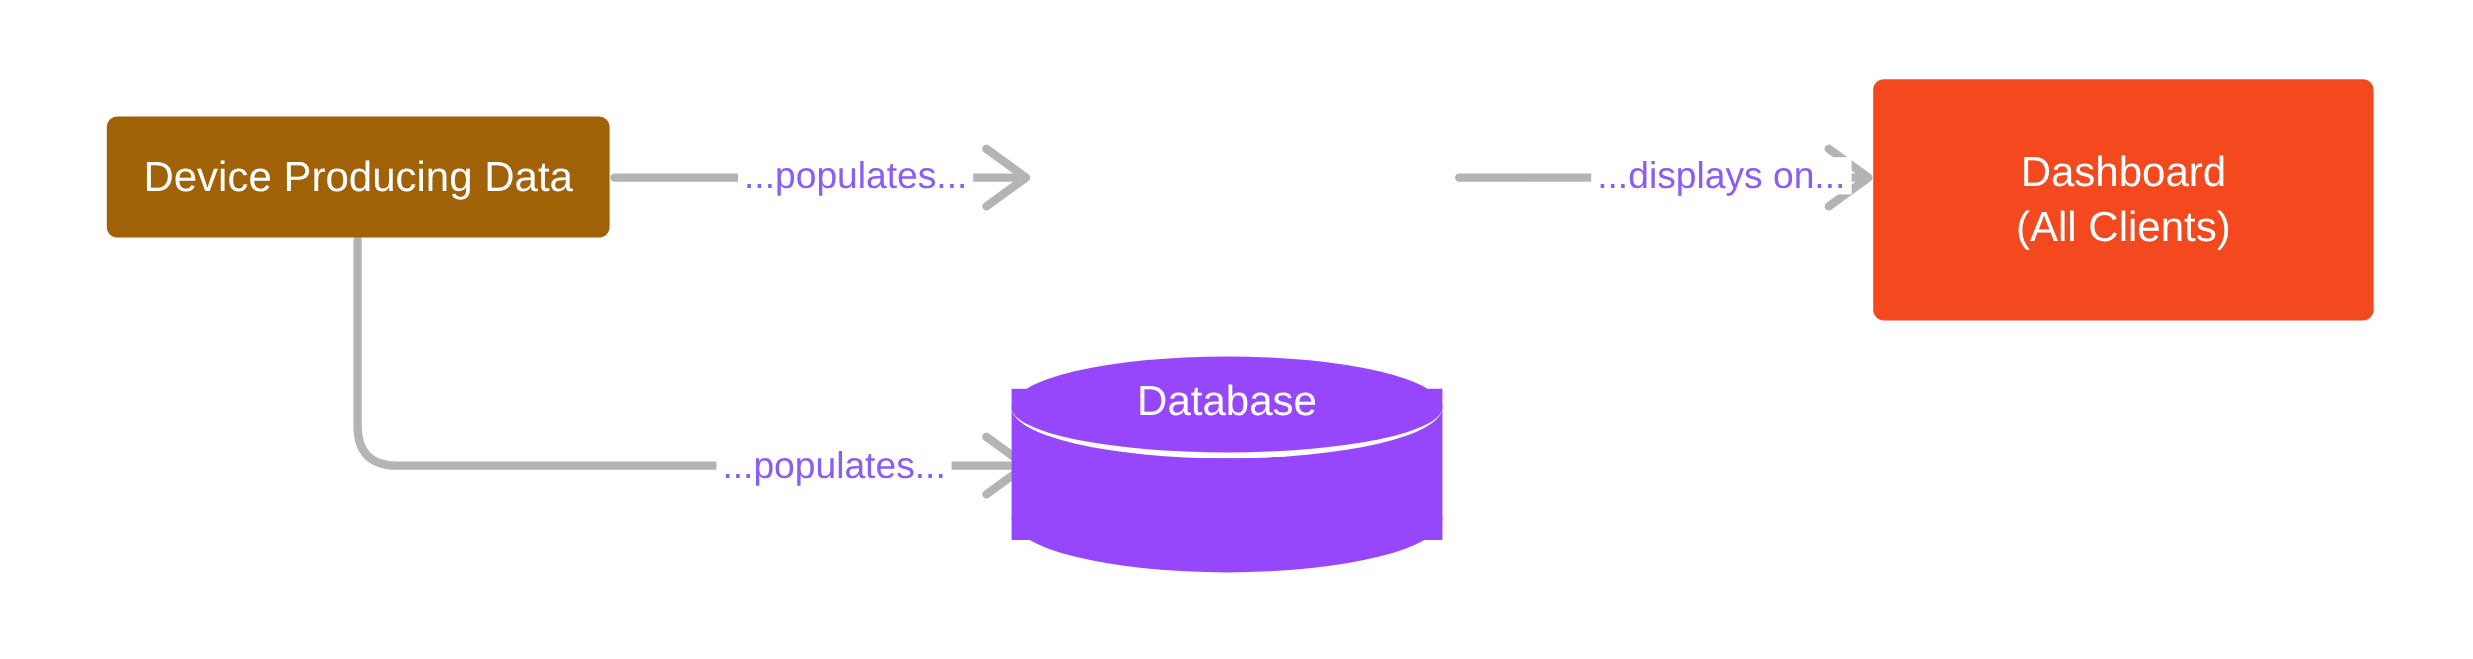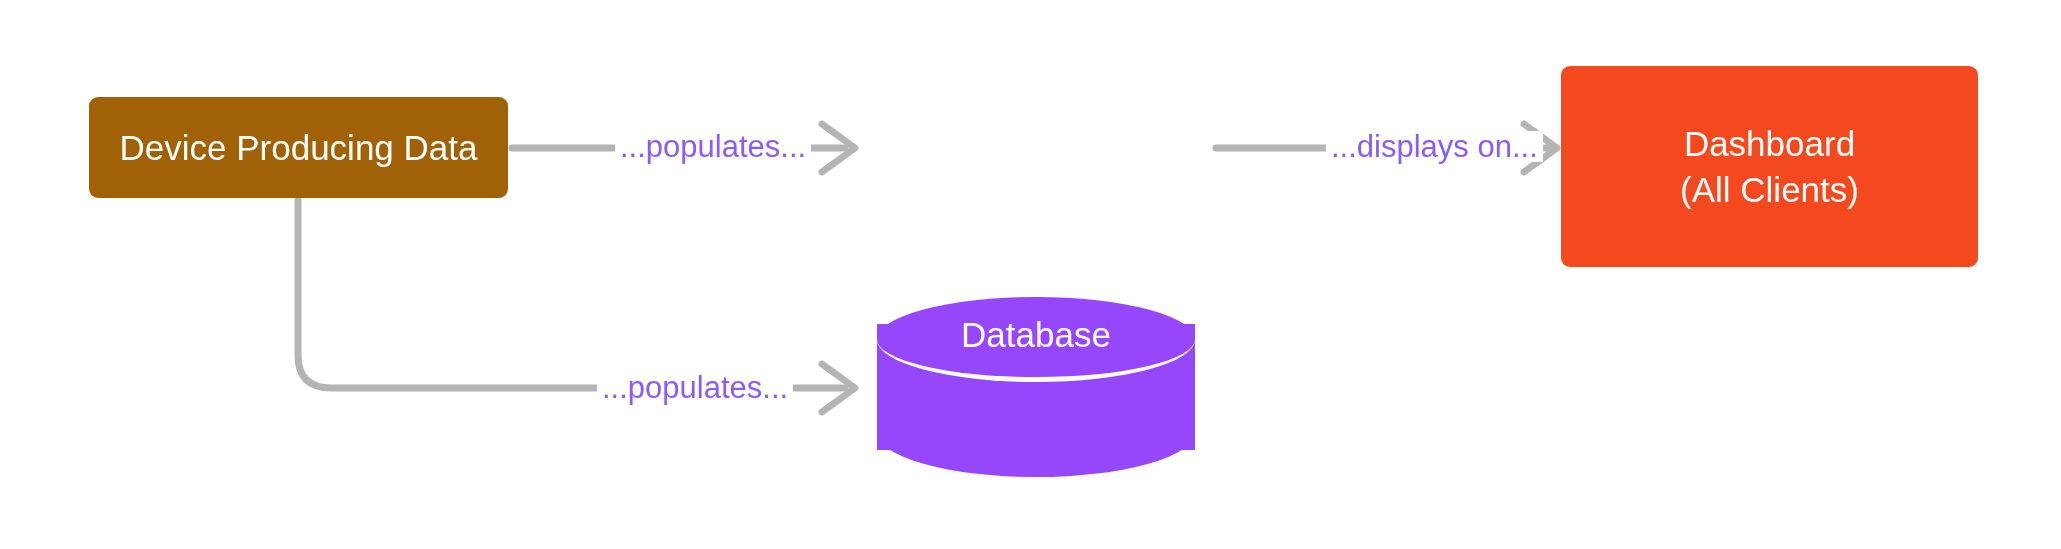--- a/index.html
+++ b/index.html
@@ -70,24 +70,25 @@
     top: 66px;
     width: 417px;
     height: 201px;
     background: #f4491f;
     font-size: 35px;
   }
 
   
   #node-database {
     position: absolute;
-    left: 877px;
+    left: 843px;
     top: 297px;
     width: 318px;
     height: 180px;
+    padding-left: 41px;
   }
   #node-database .cyl-body {
     position: absolute;
     left: 0;
     top: 27px;
     width: 100%;
     height: 126px;
     background: #9747fb;
   }
   #node-database .cyl-bottom {

